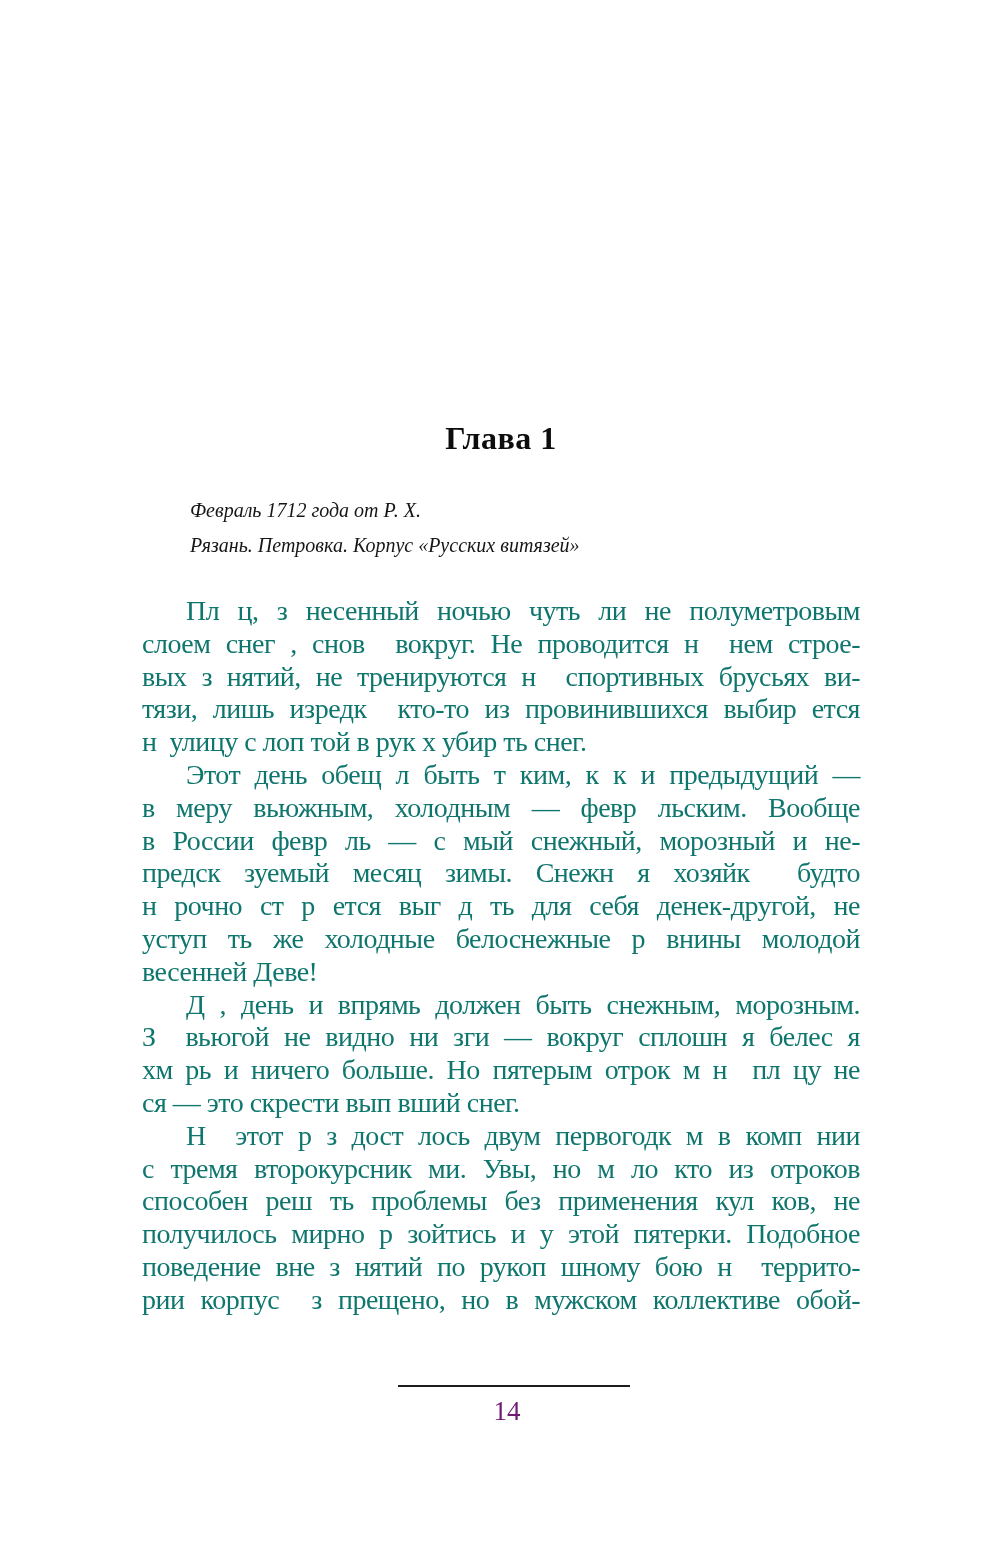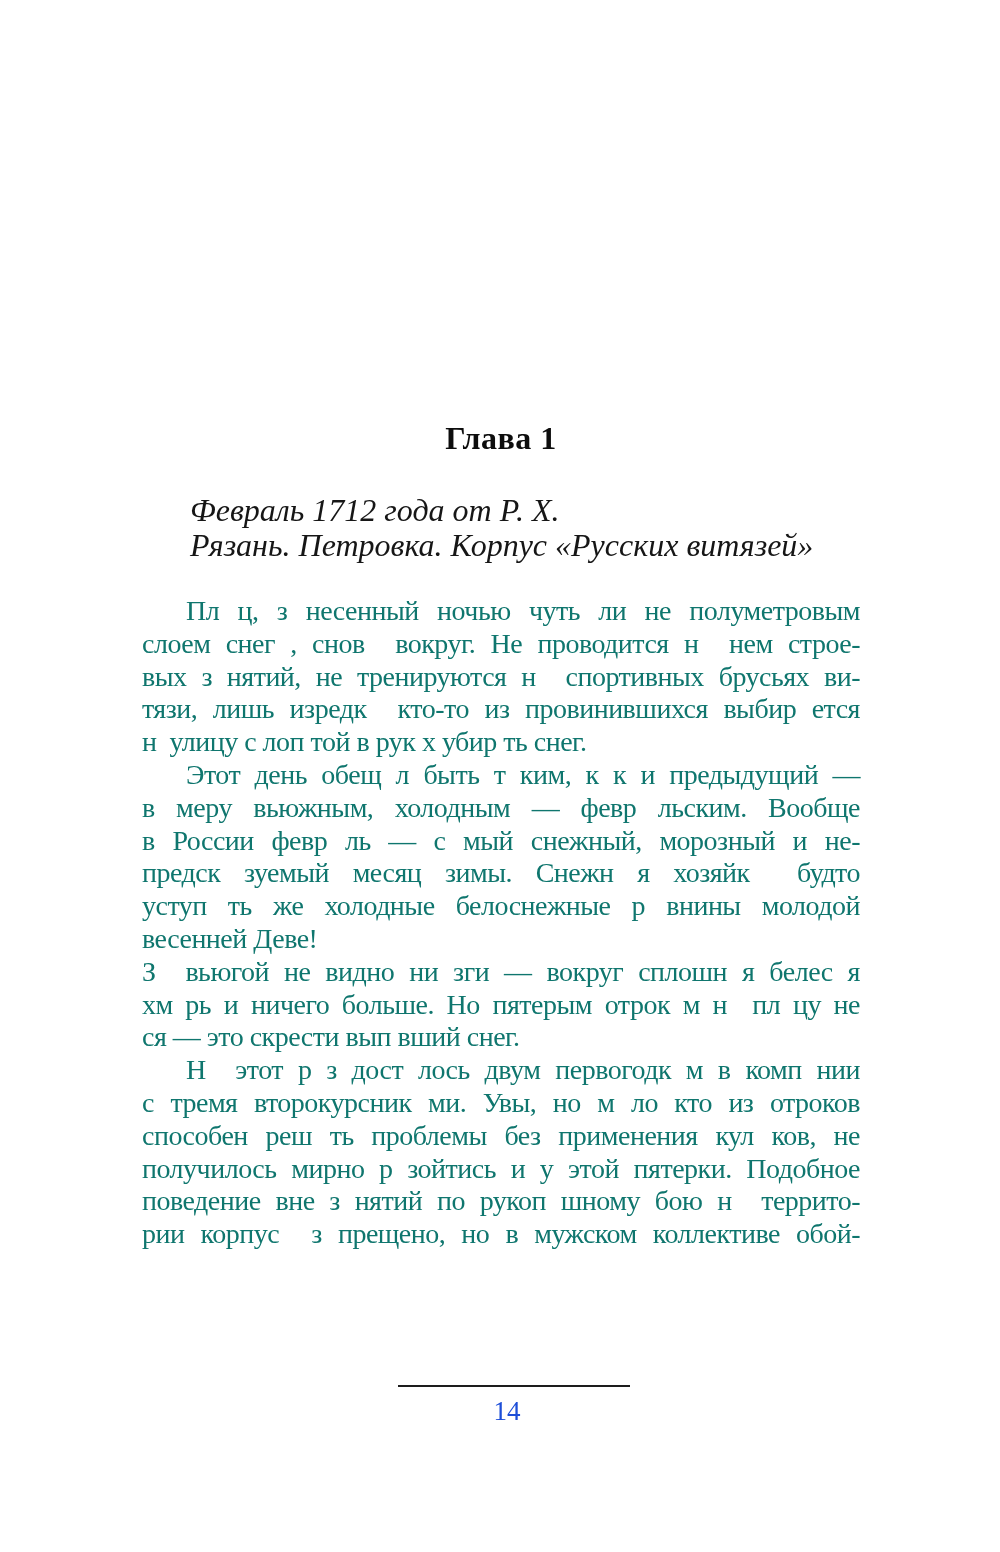--- a/index.html
+++ b/index.html
@@ -22,21 +22,21 @@
     font-size: 32px;
     font-weight: bold;
     line-height: 1.1;
     letter-spacing: 0.5px;
     color: #0d0d0d;
   }
   .epigraph {
     position: absolute;
     top: 493px; left: 190px; width: 650px;
     font-style: italic;
-    font-size: 32px;
+    font-size: 20px;
     line-height: 35px;
     color: #161616;
   }
   .body-text {
     position: absolute;
     top: 595px; left: 142px; width: 718px;
     font-size: 28px;
     line-height: 32.8px;
     letter-spacing: -0.5px;
     color: #0f766e;
@@ -52,21 +52,21 @@
   .footer-rule {
     position: absolute;
     top: 1385px; left: 398px; width: 232px;
     border-top: 2px solid #1d1d1d;
   }
   .page-number {
     position: absolute;
     top: 1396px; left: 142px; width: 730px;
     text-align: center;
     font-size: 27px;
-    color: #1d4ed8;
+    color: #701a75;
   }
 </style>
 </head>
 <body>
 
 <div class="page">
 
   <h1 class="chapter-title">Глава 1</h1>
 
   <div class="epigraph">
@@ -77,22 +77,24 @@
   <div class="body-text" id="body-text">
       <div class="body-line indent">Пл ц, з несенный ночью чуть ли не полуметровым</div>
       <div class="body-line">слоем снег , снов  вокруг. Не проводится н  нем строе-</div>
       <div class="body-line">вых з нятий, не тренируются н  спортивных брусьях ви-</div>
       <div class="body-line">тязи, лишь изредк  кто-то из провинившихся выбир ется</div>
       <div class="body-line para-end">н  улицу с лоп той в рук х убир ть снег.</div>
       <div class="body-line indent">Этот день обещ л быть т ким, к к и предыдущий —</div>
       <div class="body-line">в меру вьюжным, холодным — февр льским. Вообще</div>
       <div class="body-line">в России февр ль — с мый снежный, морозный и не-</div>
       <div class="body-line">предск зуемый месяц зимы. Снежн я хозяйк  будто</div>
+      <div class="body-line">н рочно ст р ется выг д ть для себя денек-другой, не</div>
       <div class="body-line">уступ ть же холодные белоснежные р внины молодой</div>
       <div class="body-line para-end">весенней Деве!</div>
+      <div class="body-line indent">Д , день и впрямь должен быть снежным, морозным.</div>
       <div class="body-line">З  вьюгой не видно ни зги — вокруг сплошн я белес я</div>
       <div class="body-line">хм рь и ничего больше. Но пятерым отрок м н  пл цу не</div>
       <div class="body-line para-end">ся — это скрести вып вший снег.</div>
       <div class="body-line indent">Н  этот р з дост лось двум первогодк м в комп нии</div>
       <div class="body-line">с тремя второкурсник ми. Увы, но м ло кто из отроков</div>
       <div class="body-line">способен реш ть проблемы без применения кул ков, не</div>
       <div class="body-line">получилось мирно р зойтись и у этой пятерки. Подобное</div>
       <div class="body-line">поведение вне з нятий по рукоп шному бою н  террито-</div>
       <div class="body-line">рии корпус  з прещено, но в мужском коллективе обой-</div>
     </div>

